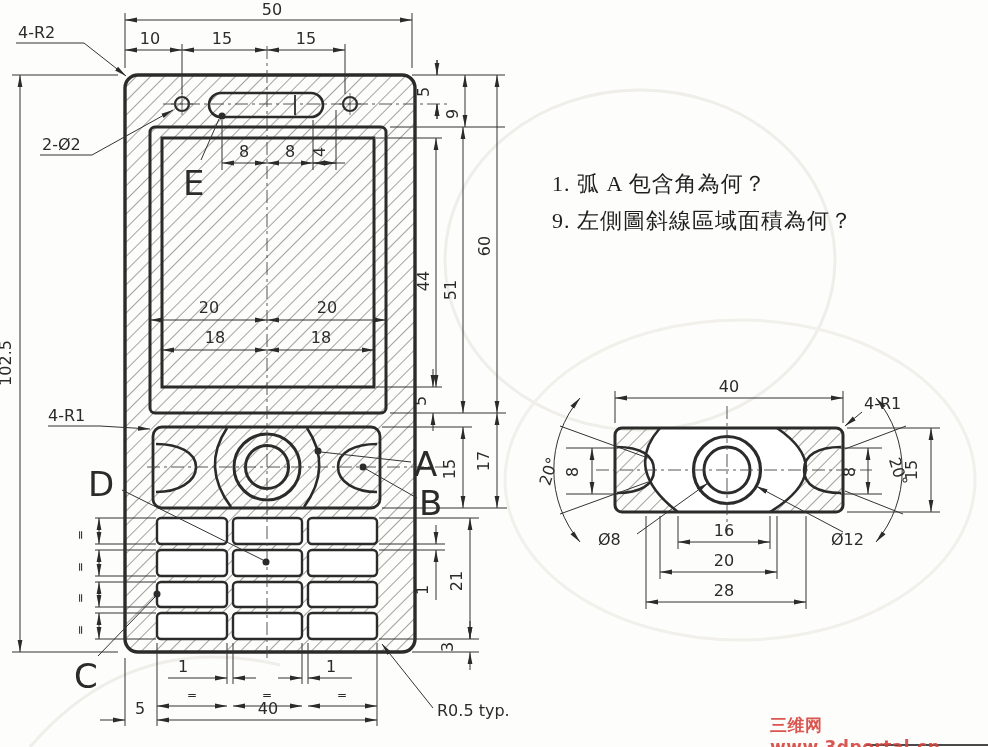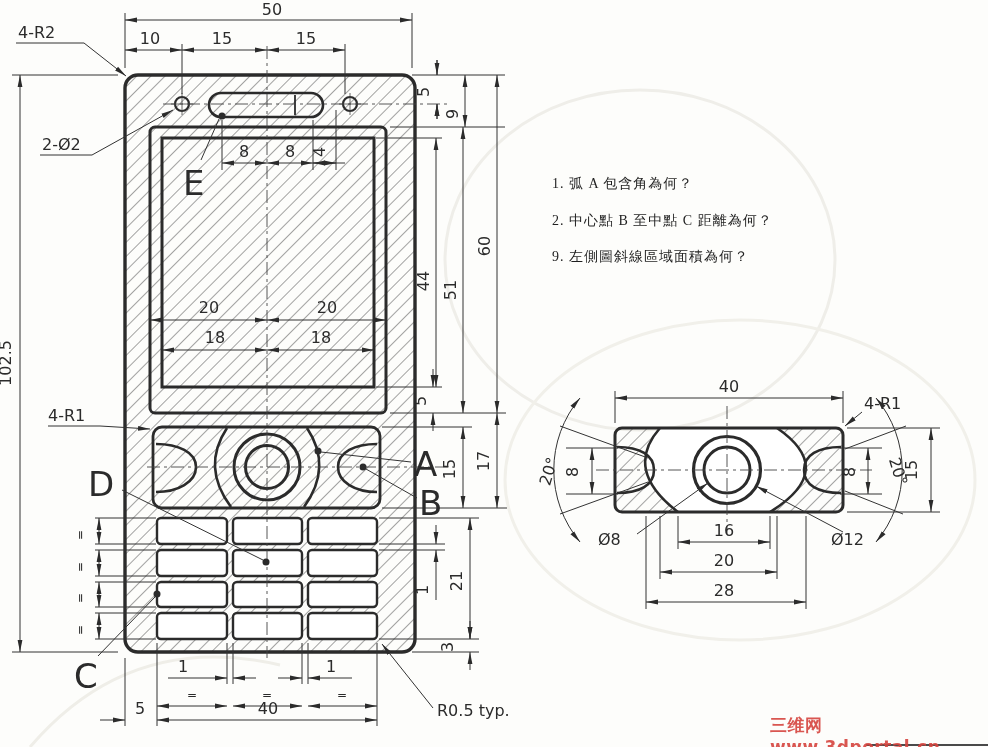--- a/index.html
+++ b/index.html
@@ -8,21 +8,21 @@
   svg{position:absolute;left:0;top:0;}
   svg text{fill:#2b2b2b;font-family:"DejaVu Sans","Liberation Sans",sans-serif;}
   .dim{font-size:16px;text-anchor:middle;}
   .note{font-size:16px;}
   .pt{font-size:34px;}
   .eq{font-size:12px;text-anchor:middle;}
   .thin{stroke:#333;stroke-width:1;fill:none;}
   .cl{stroke:#444;stroke-width:0.9;fill:none;stroke-dasharray:13 4 3 4;}
   .outline{stroke:#2b2b2b;fill:none;}
   #questions{position:absolute;left:552px;top:166px;width:432px;color:#1f1f1f;
-             font-size:14px;line-height:36.5px;letter-spacing:1px;
+             font-size:22px;line-height:36.5px;letter-spacing:1px;
              font-family:"Liberation Serif","DejaVu Serif",serif;}
   #questions div{white-space:nowrap;}
   #watermark{position:absolute;left:770px;top:714px;font-size:17px;font-weight:bold;
              letter-spacing:0.5px;color:#d6453f;opacity:0.9;
              font-family:"DejaVu Sans","Liberation Sans",sans-serif;}
 </style>
 </head>
 <body>
 
 <div id="stage">
@@ -245,18 +245,17 @@
       <text class="note" x="831" y="545">Ø12</text>
       <text class="dim" x="724" y="536">16</text>
       <text class="dim" x="724" y="566">20</text>
       <text class="dim" x="724" y="596">28</text>
     </g>
   </g>
 </svg>
 
   <div id="questions">
     <div>1. 弧 A 包含角為何？</div>
-    <div>2. 中心點 B 至中點 C 距離為何？</div>
     <div>9. 左側圖斜線區域面積為何？</div>
   </div>
 
   <div id="watermark">三维网www.3dportal.cn</div>
 </div>
 
 </body></html>

